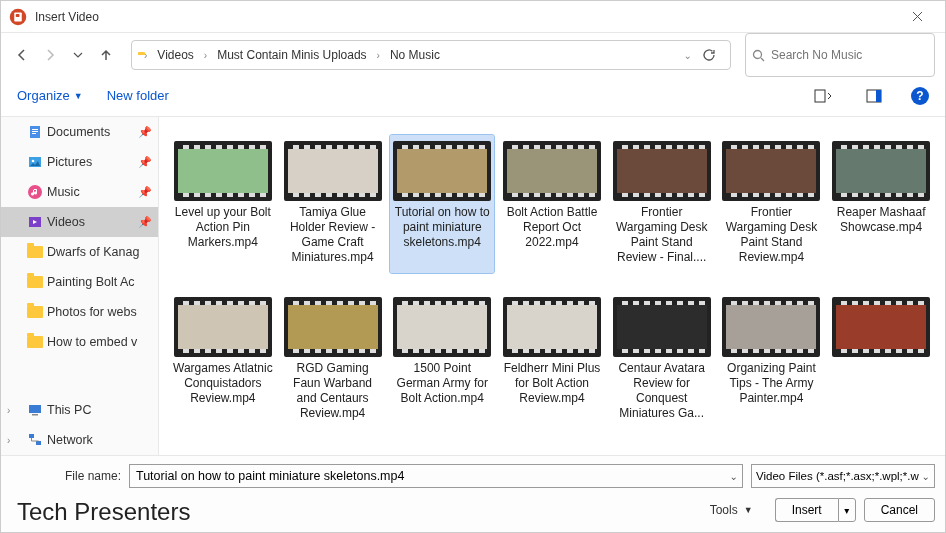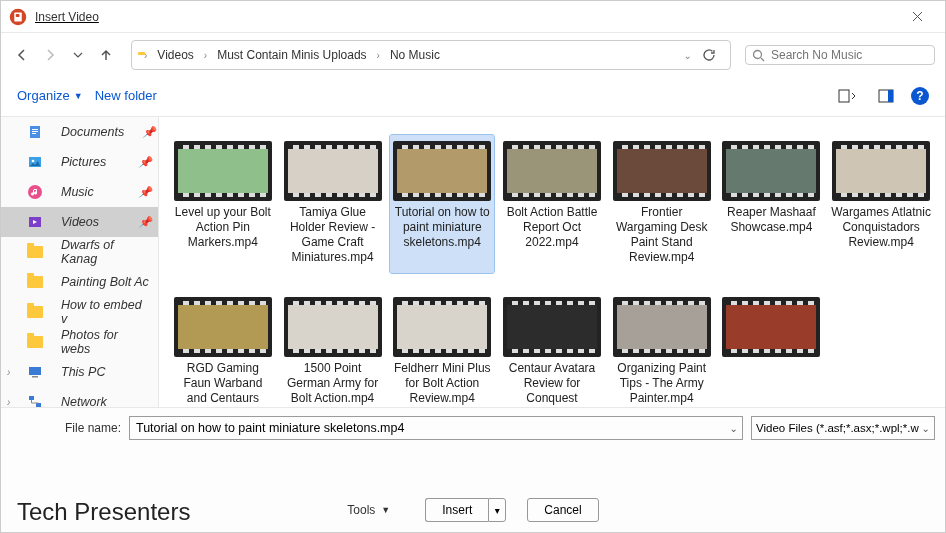--- a/index.html
+++ b/index.html
@@ -1,40 +1,40 @@
 <!DOCTYPE html>
 <html><head>
 <meta charset="utf-8">
 <style>
 * { margin: 0; padding: 0; box-sizing: border-box; font-family: "Segoe UI", Tahoma, sans-serif; }
 body { background: #f7f7f7; width: 946px; height: 533px; overflow: hidden; }
 .window { width: 946px; height: 533px; background: #fff; border: 1px solid #ccc; display: flex; flex-direction: column; }
-.titlebar { height: 32px; display: flex; align-items: center; padding: 8px 8px; border-bottom: 1px solid #e8e8e8; text-decoration: underline; }
+.titlebar { height: 32px; display: flex; align-items: center; padding: 8px 8px; border-bottom: 1px solid #e8e8e8; }
 .titlebar .app-icon { width: 18px; height: 18px; margin-right: 8px; }
 .titlebar .title { font-size: 12px; color: #333; flex: 0 0 auto; }
 .titlebar .spacer { flex: 1; }
 .titlebar .close { width: 40px; height: 28px; display: flex; align-items: center; justify-content: center; color: #555; }
 .navrow { height: 44px; display: flex; align-items: center; padding: 6px 10px; gap: 6px; }
 .nav-btn { width: 22px; height: 22px; display: flex; align-items: center; justify-content: center; color: #555; border-radius: 3px; }
 .nav-btn.disabled { color: #bbb; }
 .addressbar { flex: 1; border: 1px solid #ccc; border-radius: 4px; height: 30px; display: flex; align-items: center; padding: 0 6px; gap: 6px; margin: 0 8px; }
 .addressbar .crumb { font-size: 12px; color: #333; padding: 2px 4px; }
 .addressbar .sep { font-size: 10px; color: #888; }
 .addressbar .drop { margin-left: auto; color:#888; font-size:10px; padding:0 4px;}
 .addressbar .refresh { color:#555; width:22px; text-align:center;}
-.searchbox { width: 190px; height: 20px; border: 1px solid #ccc; border-radius: 4px; display: flex; align-items: center; padding: 0 6px; gap: 6px; }
+.searchbox { width: 190px; height: 44px; border: 1px solid #ccc; border-radius: 4px; display: flex; align-items: center; padding: 0 6px; gap: 6px; }
 .searchbox input { border: none; outline: none; font-size: 12px; width: 100%; color:#333; }
-.toolbar { height: 40px; display: flex; align-items: center; padding: 4px 16px 6px 16px; border-bottom: 1px solid #e8e8e8; gap: 12px; }
+.toolbar { height: 40px; display: flex; align-items: center; padding: 4px 16px 6px 16px; border-bottom: 1px solid #e8e8e8; gap: 24px; }
 .link-btn { font-size: 13px; color: #0b57d0; display: flex; align-items: center; gap: 4px; }
 .toolbar .spacer { flex: 1; }
 .tool-icon { width: 26px; height: 22px; display:flex; align-items:center; justify-content:center; color:#333; border-radius:3px; }
 .tool-icon.help { background:#0b57d0; color:#fff; width:18px; height:18px; border-radius:50%; font-size:12px; font-weight:bold;}
 .body { flex: 1; display: flex; overflow: hidden; }
 .sidebar { width: 158px; border-right: 1px solid #e8e8e8; background: #fafafa; overflow-y:auto; display:flex; flex-direction:column; }
-.side-item { height: 30px; display: flex; align-items: center; padding: 0 8px 0 26px; gap: 18px; font-size: 12.5px; color:#333; position:relative;font-style:italic; }
+.side-item { height: 30px; display: flex; align-items: center; padding: 0 8px 0 26px; gap: 4px; font-size: 12.5px; color:#333; position:relative; }
 .side-item.selected { background: #d0d0d0; }
 .side-item .ico { width:16px; height:16px; display:flex; align-items:center; justify-content:center; flex:0 0 16px; }
 .side-item .pin { width:12px; color:#888; font-size:11px; margin-left:auto; }
 .side-spacer { flex:1; }
 .content { flex: 1; overflow: auto; padding: 18px 12px; }
 .grid { display: grid; grid-template-columns: repeat(7, 1fr); gap: 18px 6px; }
 .file-item { display: flex; flex-direction: column; align-items: center; padding: 6px 2px 8px 2px; border-radius: 2px; }
 .file-item.selected { background: #cde0f7; outline:1px solid #9bc3ef; }
 .thumb { width: 98px; height: 60px; background: #c4c4c4; border: 4px solid #222; border-radius: 2px; position: relative; overflow:hidden; }
 .thumb::before, .thumb::after { content:""; position:absolute; left:0; right:0; height:8px; background: repeating-linear-gradient(90deg, #222 0 5px, #ddd 5px 11px); }
@@ -42,21 +42,21 @@
 .thumb::after { bottom:-4px; }
 .thumb .inner { position:absolute; top:4px; bottom:4px; left:0; right:0; display:flex; align-items:center; justify-content:center; font-size:9px; color:#444;}
 .caption { font-size: 12px; text-align: center; line-height: 1.25; margin-top: 4px; max-width: 104px; word-wrap: break-word; color:#222; }
 .footer { border-top: 1px solid #e8e8e8; padding: 8px 10px 10px 10px; display:flex; flex-direction:column; gap:10px; background:#fdfdfd; }
 .filename-row { display:flex; align-items:center; gap:8px; }
 .filename-row .lbl { font-size:12px; color:#333; width:110px; text-align:right; }
 .filename-row .field { flex:1; height:24px; border:1px solid #9b9b9b; padding:0 6px; font-size:12.5px; display:flex; align-items:center; position:relative; }
 .filename-row .field .drop { position:absolute; right:4px; color:#555; font-size:10px; }
 .filetype { width:184px; height:24px; border:1px solid #9b9b9b; padding:6px 4px; font-size:11.5px; display:flex; align-items:center; overflow:hidden; white-space:nowrap; position:relative;}
 .filetype .drop { position:absolute; right:4px; color:#555; font-size:10px; background:#fff; padding-left:3px; }
-.buttons-row { display:flex; align-items:center; gap:21px; justify-content:center;margin-top:48px; }
+.buttons-row { display:flex; align-items:center; gap:8px; justify-content:flex-end; }
 .btn { height:24px; padding:0 16px; font-size:12px; border:1px solid #999; background:#fdfdfd; border-radius:3px; display:flex; align-items:center; }
 .split-btn { display:flex; align-items:center; }
 .split-btn .main { border-right:none; border-radius:3px 0 0 3px;}
 .split-btn .arrow { width:18px; border-radius:0 3px 3px 0; padding:0; justify-content:center; font-size:10px;}
 .tools-link { font-size:12px; color:#333; display:flex; align-items:center; gap:6px; margin-right:14px;}
 .watermark { position:absolute; left:16px; bottom:6px; font-size:24px; color:#222; }
 .folder-ico { width:16px; height:12px; background:#fec83d; border-radius:1px; position:relative; }
 .folder-ico::before{content:""; position:absolute; top:-3px; left:0; width:7px; height:3px; background:#fec83d; border-radius:1px 1px 0 0;}
 svg { display:block; }
 .tree-arrow { position:absolute; left:6px; color:#888; font-size:10px; }
@@ -206,27 +206,27 @@
           <div class="side-item">
             <span class="ico">
               <span class="folder-ico"></span>
             </span>
             <span>Painting Bolt Ac</span>
           </div>
           <div class="side-item">
             <span class="ico">
               <span class="folder-ico"></span>
             </span>
+            <span>Photos for webs</span>
+          </div>
+          <div class="side-item">
+            <span class="ico">
+              <span class="folder-ico"></span>
+            </span>
             <span>How to embed v</span>
-          </div>
-          <div class="side-item">
-            <span class="ico">
-              <span class="folder-ico"></span>
-            </span>
-            <span>Photos for webs</span>
           </div>
         </div>
       <div class="side-spacer"></div>
       <div id="side-lower">
           <div class="side-item">
             <span class="tree-arrow">›</span>
             <span class="ico">
               <svg width="16" height="16" viewBox="0 0 16 16">
                 <rect x="2" y="3" width="12" height="8" fill="#3a7bd5"></rect>
                 <rect x="5" y="12" width="6" height="1.5" fill="#888"></rect>
@@ -265,20 +265,26 @@
             <div class="thumb">
               <div class="inner" style="background:#b39a6a"></div>
             </div>
             <div class="caption">Tutorial on how to paint miniature skeletons.mp4</div>
           </div>
           <div class="file-item">
             <div class="thumb">
               <div class="inner" style="background:#9a9478"></div>
             </div>
             <div class="caption">Bolt Action Battle Report Oct 2022.mp4</div>
+          </div>
+          <div class="file-item">
+            <div class="thumb">
+              <div class="inner" style="background:#6b4a3c"></div>
+            </div>
+            <div class="caption">Frontier Wargaming Desk Paint Stand Review - Final....</div>
           </div>
           <div class="file-item">
             <div class="thumb">
               <div class="inner" style="background:#6b4a3c"></div>
             </div>
             <div class="caption">Frontier Wargaming Desk Paint Stand Review.mp4</div>
           </div>
           <div class="file-item">
             <div class="thumb">
               <div class="inner" style="background:#66796e"></div>

